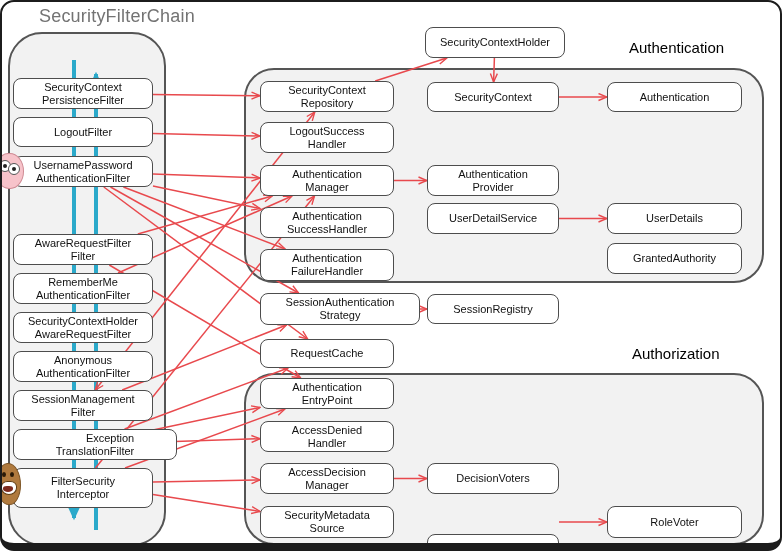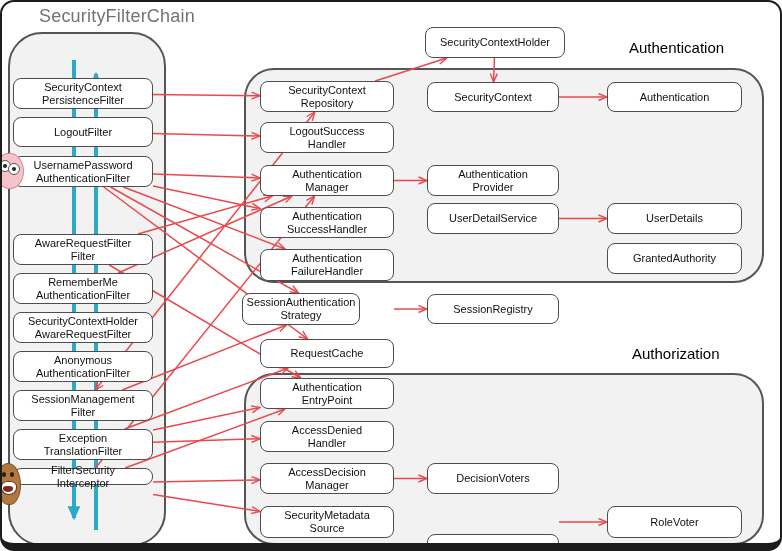--- a/index.html
+++ b/index.html
@@ -162,35 +162,35 @@
     <div class="node" style="left: 11px; top: 232px; width: 140px; height: 31px;">AwareRequestFilter
 Filter</div>
     <div class="node" style="left: 11px; top: 271px; width: 140px; height: 31px;">RememberMe
 AuthenticationFilter</div>
     <div class="node" style="left: 11px; top: 310px; width: 140px; height: 31px;">SecurityContextHolder
 AwareRequestFilter</div>
     <div class="node" style="left: 11px; top: 349px; width: 140px; height: 31px;">Anonymous
 AuthenticationFilter</div>
     <div class="node" style="left: 11px; top: 388px; width: 140px; height: 31px;">SessionManagement
 Filter</div>
-    <div class="node" style="left: 11px; top: 427px; width: 140px; height: 31px;">Exception
+    <div class="node" style="left: 11px; top: 427px; width: 164px; height: 31px; text-align: right;">Exception
 TranslationFilter</div>
-    <div class="node" style="left: 11px; top: 466px; width: 140px; height: 17px;">FilterSecurity
+    <div class="node" style="left: 11px; top: 466px; width: 140px; height: 40px;">FilterSecurity
 Interceptor</div>
     <div class="node" style="left: 258px; top: 79px; width: 134px; height: 31px;">SecurityContext
 Repository</div>
     <div class="node" style="left: 258px; top: 120px; width: 134px; height: 31px;">LogoutSuccess
 Handler</div>
     <div class="node" style="left: 258px; top: 163px; width: 134px; height: 31px;">Authentication
 Manager</div>
     <div class="node" style="left: 258px; top: 205px; width: 134px; height: 31px;">Authentication
 SuccessHandler</div>
     <div class="node" style="left: 258px; top: 247px; width: 134px; height: 32px;">Authentication
 FailureHandler</div>
-    <div class="node" style="left: 240px; top: 291px; width: 118px; height: 32px; text-align: center;">SessionAuthentication
+    <div class="node" style="left: 258px; top: 291px; width: 160px; height: 32px; text-align: center;">SessionAuthentication
 Strategy</div>
     <div class="node" style="left: 258px; top: 337px; width: 134px; height: 29px;">RequestCache</div>
     <div class="node" style="left: 258px; top: 376px; width: 134px; height: 31px;">Authentication
 EntryPoint</div>
     <div class="node" style="left: 258px; top: 419px; width: 134px; height: 31px;">AccessDenied
 Handler</div>
     <div class="node" style="left: 258px; top: 461px; width: 134px; height: 31px;">AccessDecision
 Manager</div>
     <div class="node" style="left: 258px; top: 504px; width: 134px; height: 32px;">SecurityMetadata
 Source</div>

